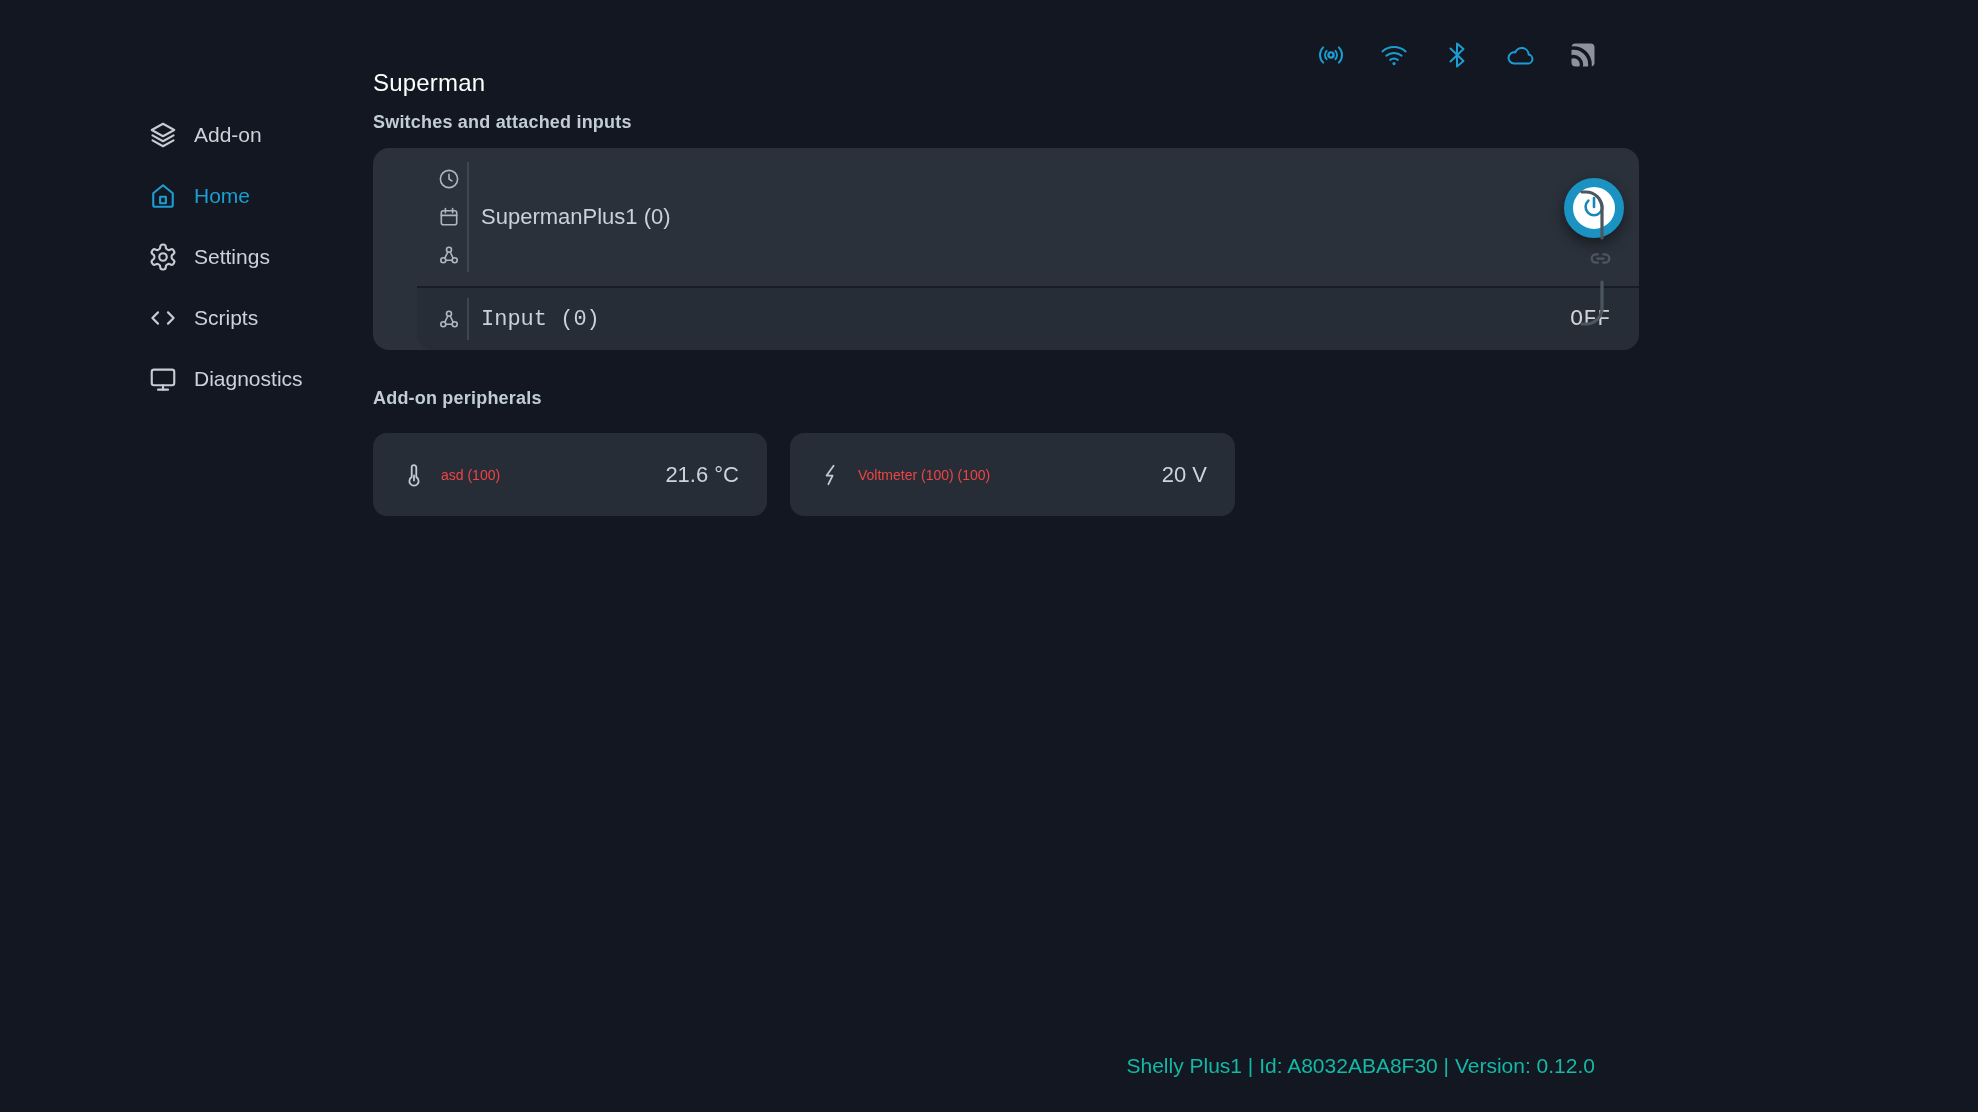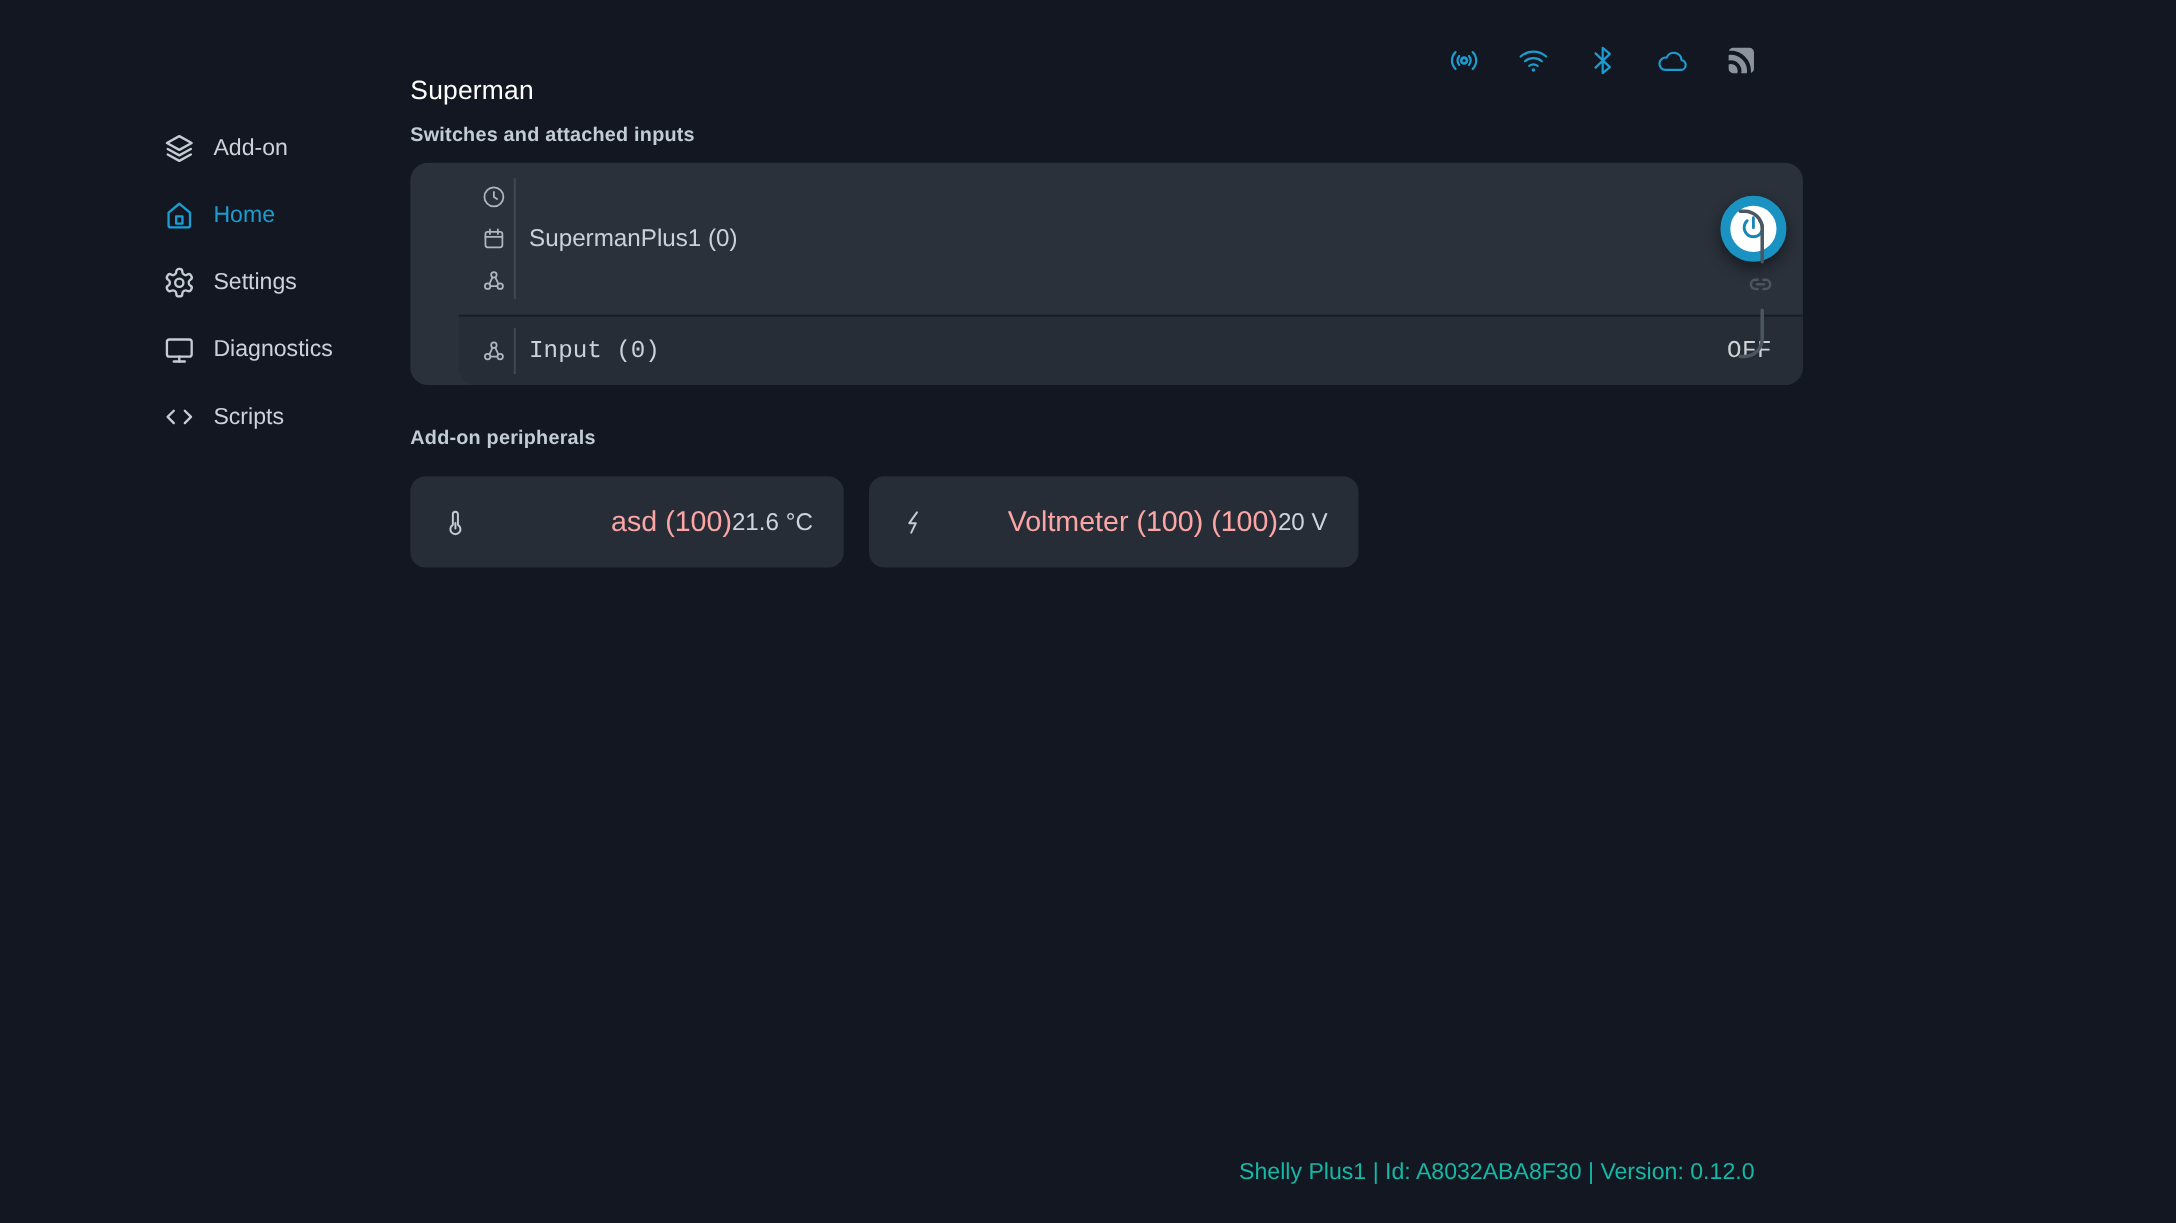--- a/index.html
+++ b/index.html
@@ -85,21 +85,21 @@
   
   .peripheral-cards{position:absolute;left:373px;top:433px;display:flex;gap:23px;}
   .peripheral-card{
     height:83px;background:var(--card2,#272d37);border-radius:14px;
     display:flex;align-items:center;padding:0 28px;box-sizing:border-box;cursor:pointer;
   }
   .peripheral-card.c0{width:394px;}
   .peripheral-card.c1{width:445px;}
   .picon{width:26px;height:26px;margin-right:14px;flex:0 0 26px;}
   .picon svg{width:100%;height:100%;display:block;stroke:#c3cad1;fill:none;stroke-width:1.8;stroke-linecap:round;stroke-linejoin:round;}
-  .pname{font-size:26px;color:#fca5a5;flex:1;text-align:right;}
+  .pname{font-size:14px;color:#ef4444;flex:1;}
   .pvalue{font-size:22px;color:#cdd4db;white-space:nowrap;}
   
   .footer-text{
     position:absolute;right:383px;top:1054px;
     font-size:21px;color:#14b8a6;text-align:center;
   }
 </style>
 </head>
 <body>
 
@@ -167,35 +167,35 @@
         <svg viewBox="0 0 24 24">
             <circle cx="12" cy="12" r="3"></circle>
             <path d="M12.22 2h-.44a2 2 0 0 0-2 2v.18a2 2 0 0 1-1 1.73l-.43.25a2 2 0 0 1-2 0l-.15-.08a2 2 0 0 0-2.73.73l-.22.38a2 2 0 0 0 .73 2.73l.15.1a2 2 0 0 1 1 1.72v.51a2 2 0 0 1-1 1.74l-.15.09a2 2 0 0 0-.73 2.73l.22.38a2 2 0 0 0 2.73.73l.15-.08a2 2 0 0 1 2 0l.43.25a2 2 0 0 1 1 1.73V20a2 2 0 0 0 2 2h.44a2 2 0 0 0 2-2v-.18a2 2 0 0 1 1-1.73l.43-.25a2 2 0 0 1 2 0l.15.08a2 2 0 0 0 2.73-.73l.22-.39a2 2 0 0 0-.73-2.73l-.15-.08a2 2 0 0 1-1-1.74v-.5a2 2 0 0 1 1-1.74l.15-.09a2 2 0 0 0 .73-2.73l-.22-.38a2 2 0 0 0-2.73-.73l-.15.08a2 2 0 0 1-2 0l-.43-.25a2 2 0 0 1-1-1.73V4a2 2 0 0 0-2-2z"></path>
           </svg>
       </span>
       <span class="nlabel">Settings</span>
     </div>
     <div class="nav-item">
       <span class="nicon">
         <svg viewBox="0 0 24 24">
+            <path d="M8 7.5 3.5 12 8 16.5"></path>
+            <path d="M16 7.5 20.5 12 16 16.5"></path>
+          </svg>
+      </span>
+      <span class="nlabel">Scripts</span>
+    </div>
+    <div class="nav-item">
+      <span class="nicon">
+        <svg viewBox="0 0 24 24">
             <rect x="3" y="4.5" width="18" height="12.5" rx="1.8"></rect>
             <path d="M12 17v3.5"></path>
             <path d="M8 20.5h8"></path>
           </svg>
       </span>
       <span class="nlabel">Diagnostics</span>
-    </div>
-    <div class="nav-item">
-      <span class="nicon">
-        <svg viewBox="0 0 24 24">
-            <path d="M8 7.5 3.5 12 8 16.5"></path>
-            <path d="M16 7.5 20.5 12 16 16.5"></path>
-          </svg>
-      </span>
-      <span class="nlabel">Scripts</span>
     </div>
   </nav>
 
   <div class="section-heading" id="switches-heading">Switches and attached inputs</div>
 
   <div class="switch-card">
     <div class="switch-row">
       <div class="icon-col">
         <span class="cicon">
           <svg viewBox="0 0 24 24">

